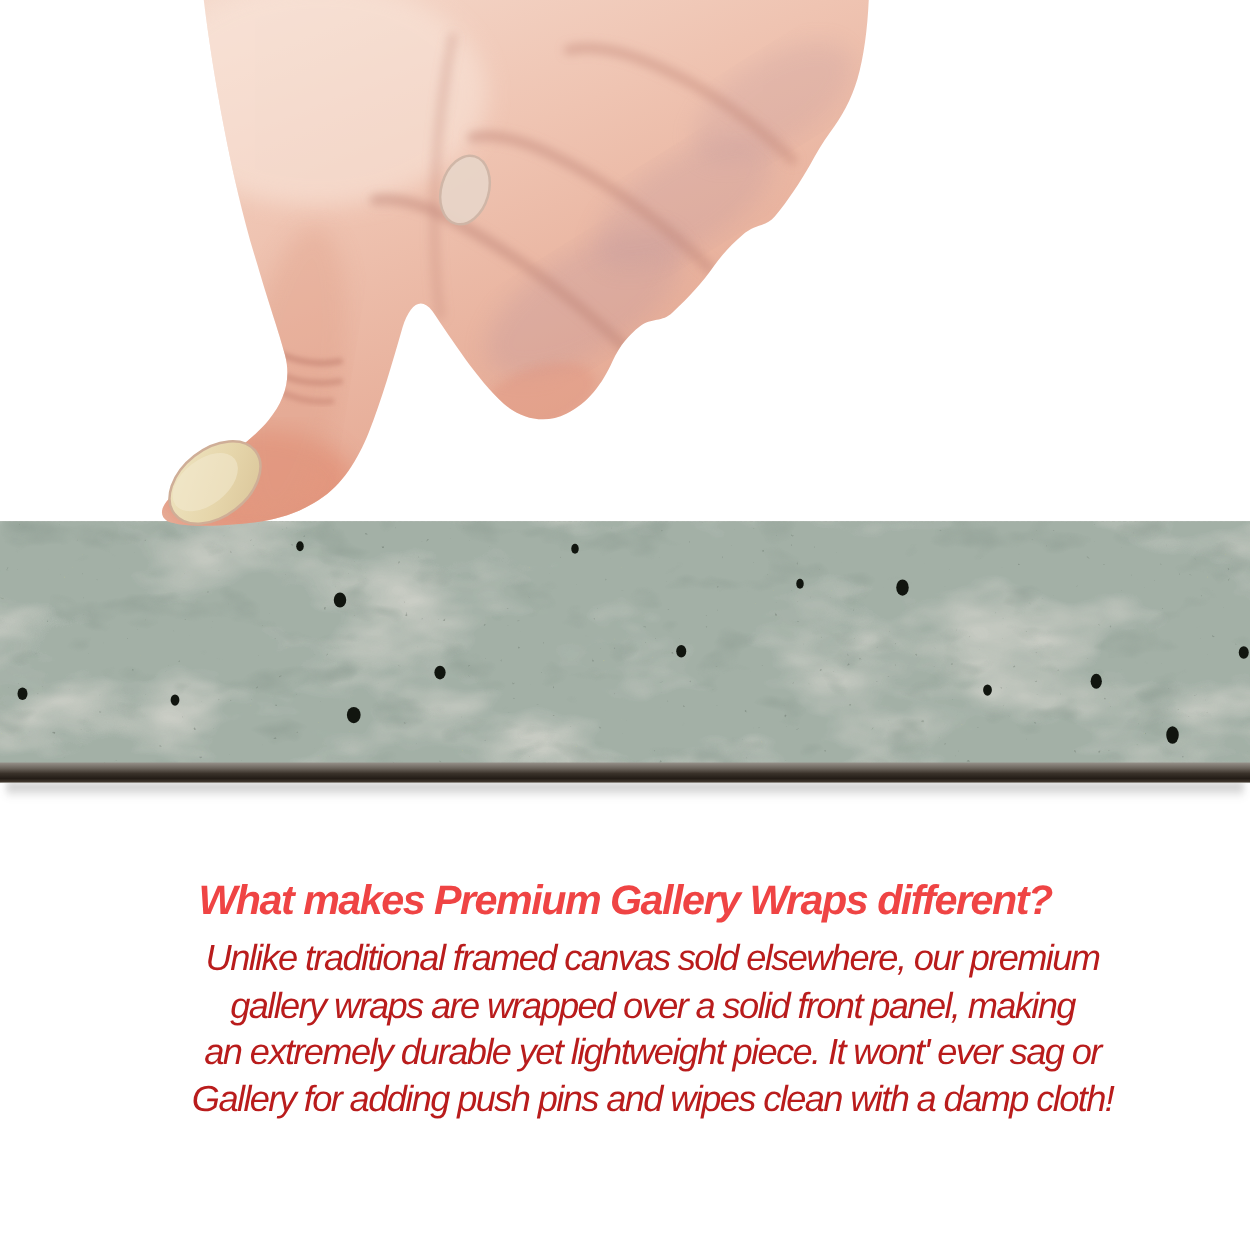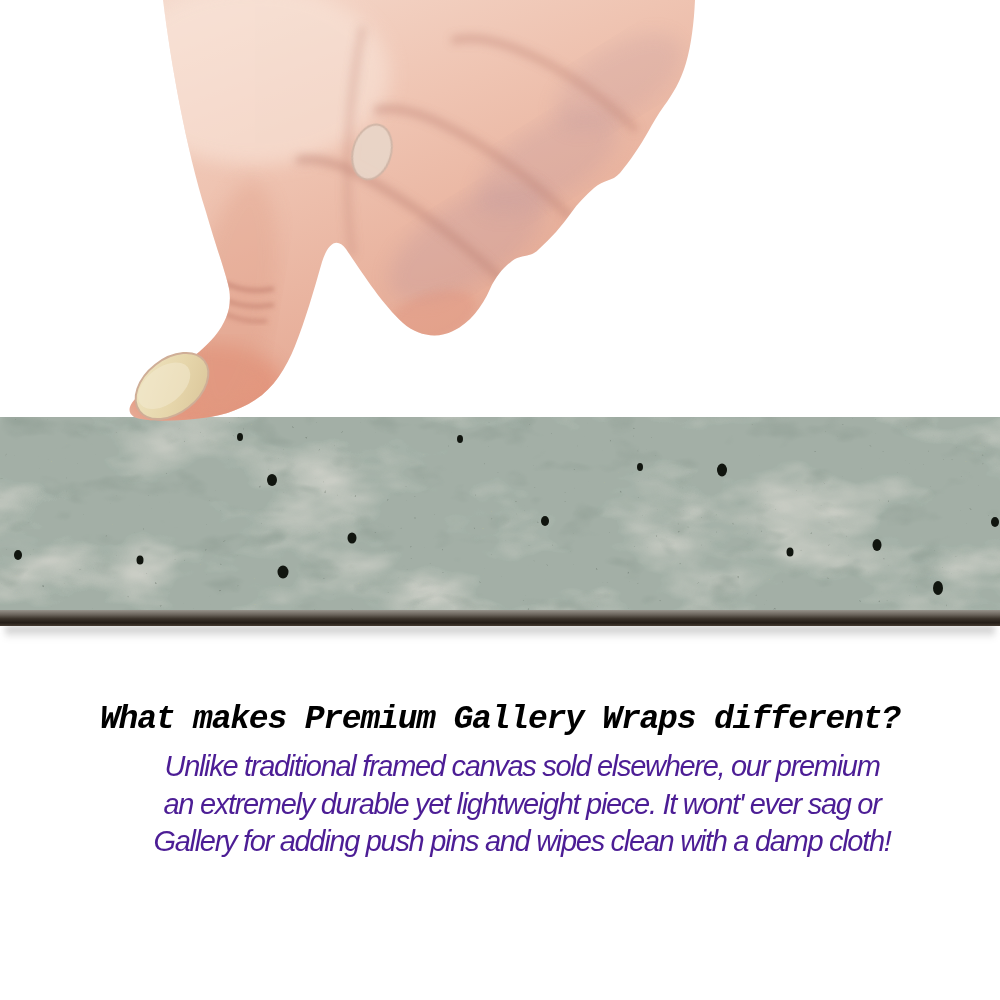--- a/index.html
+++ b/index.html
@@ -30,24 +30,24 @@
     position:absolute;left:5px;top:626px;width:990px;height:13px;z-index:0;
     background:linear-gradient(to bottom, rgba(45,45,45,.30), rgba(45,45,45,0));
     filter:blur(3px);
   }
   
   .copy{
     position:absolute;left:0;top:701px;width:1000px;text-align:center;z-index:2;
     color:#282828;font-style:italic;
   }
   .headline{
-    font-size:33px;font-weight:700;letter-spacing:-1.2px;margin:0 0 10px 0;color:#000000;font-family:Liberation Mono, monospace;
+    font-size:33px;font-weight:700;letter-spacing:-1.2px;margin:0 0 10px 0;color:#ef4444;
   }
   .bline{
-    font-size:29px;font-weight:400;letter-spacing:-1.3px;line-height:37.5px;color:#4c1d95;padding-left:44px;
+    font-size:29px;font-weight:400;letter-spacing:-1.3px;line-height:37.5px;color:#b91c1c;padding-left:44px;
   }
 </style>
 </head>
 <body>
 
 <div class="stage">
 
   <div class="canvas-strip">
     <svg class="tex" viewBox="0 0 1000 209" preserveAspectRatio="none">
       <defs>
@@ -191,17 +191,18 @@
 
     <g transform="rotate(-38 172 386)">
       <ellipse cx="172" cy="386" rx="41" ry="27" fill="url(#nailGrad)" stroke="#cfae97" stroke-width="2"></ellipse>
       <ellipse cx="166" cy="381" rx="30" ry="18" fill="#f2ead0" opacity="0.55"></ellipse>
     </g>
   </svg>
 
   <div class="copy">
     <h1 class="headline">What makes Premium Gallery Wraps different?</h1>
     <div class="bline">Unlike traditional framed canvas sold elsewhere, our premium</div>
+    <div class="bline">gallery wraps are wrapped over a solid front panel, making</div>
     <div class="bline">an extremely durable yet lightweight piece. It wont' ever sag or</div>
     <div class="bline">Gallery for adding push pins and wipes clean with a damp cloth!</div>
   </div>
 
 </div>
 
 </body></html>

